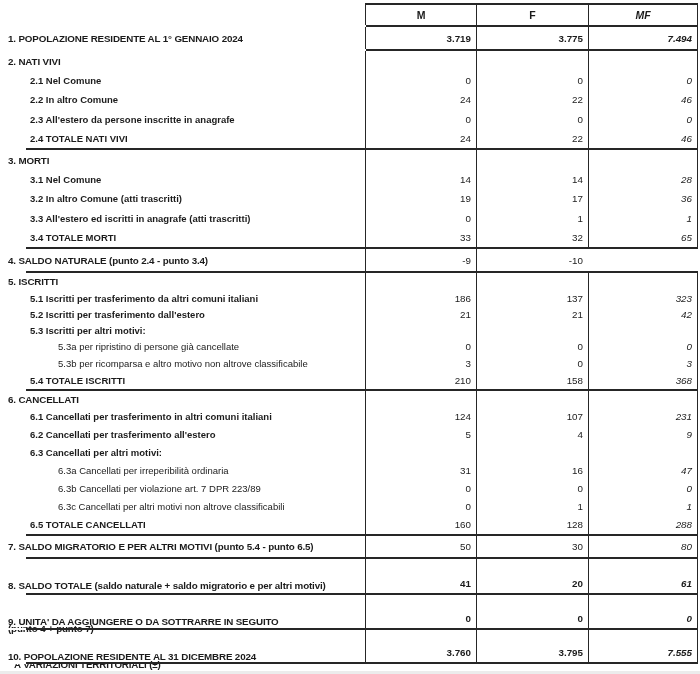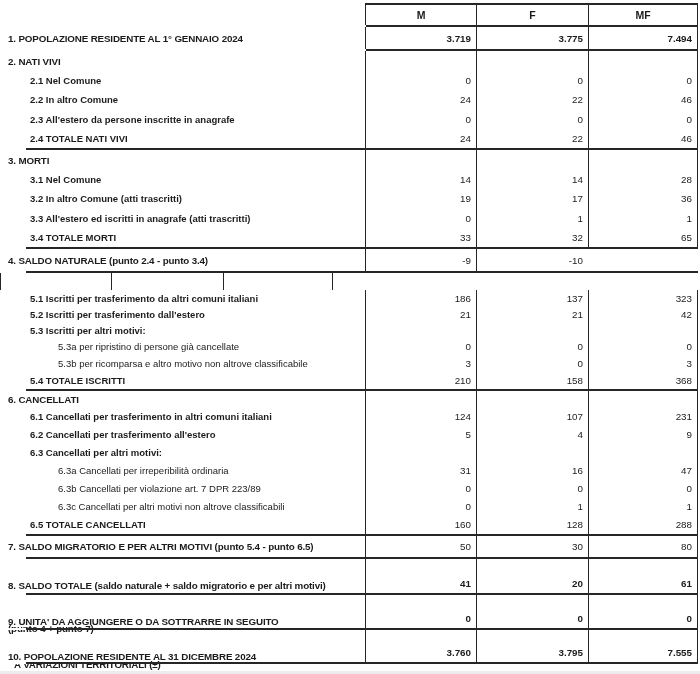--- a/index.html
+++ b/index.html
@@ -8,21 +8,21 @@
   .tbl{position:absolute;top:3px;left:0;width:698px;}
   
   .sec{position:relative;border-bottom:2px solid #262626;}
   .sec::after{content:"";position:absolute;left:0;bottom:-2px;width:26px;height:2px;background:#fff;}
   .sec.fm::after{width:366px;}
   .row{display:flex;align-items:stretch;}
   .lbl{width:365px;box-sizing:border-box;display:flex;align-items:center;
        padding-left:8px;font-size:9.5px;line-height:11px;}
   .val{box-sizing:border-box;border-left:1px solid #262626;display:flex;align-items:center;
        justify-content:flex-end;padding-right:5px;font-size:9.8px;}
-  .v1{width:111px;} .v2{width:112px;} .v3{width:110px;border-right:1px solid #262626;}
+  .v1{width:111px;} .v2{width:112px;} .v3{width:110px;border-right:1px solid #262626;font-style:italic;}
   .b{font-weight:700;font-size:9.8px;letter-spacing:-0.15px;}
   .bv{font-weight:700;}
   .i1{padding-left:30px;font-weight:bold;}
   .i2{padding-left:58px;}
   .hdr .val{border-top:2px solid #262626;justify-content:center;font-weight:700;
             font-size:10.5px;padding-right:0;}
   .two{flex-direction:column;align-items:flex-start;justify-content:flex-start;
        padding-top:21px;gap:32px;}
   .two.spread{justify-content:space-between;padding-bottom:4px;}
   .l2-9{padding-left:6px;}
@@ -123,20 +123,21 @@
     <div class="sec">
       <div class="row" style="height:22px">
         <div class="lbl b">4. SALDO NATURALE (punto 2.4 - punto 3.4)</div>
         <div class="val v1">-9</div>
         <div class="val v2">-10</div>
       </div>
     </div>
 
     <div class="sec">
       <div class="row" style="height:17px">
+        <div class="lbl b">5. ISCRITTI</div>
         <div class="val v1"></div>
         <div class="val v2"></div>
         <div class="val v3"></div>
       </div>
       <div class="row" style="height:16px">
         <div class="lbl i1">5.1 Iscritti per trasferimento da altri comuni italiani</div>
         <div class="val v1">186</div>
         <div class="val v2">137</div>
         <div class="val v3">323</div>
       </div>

